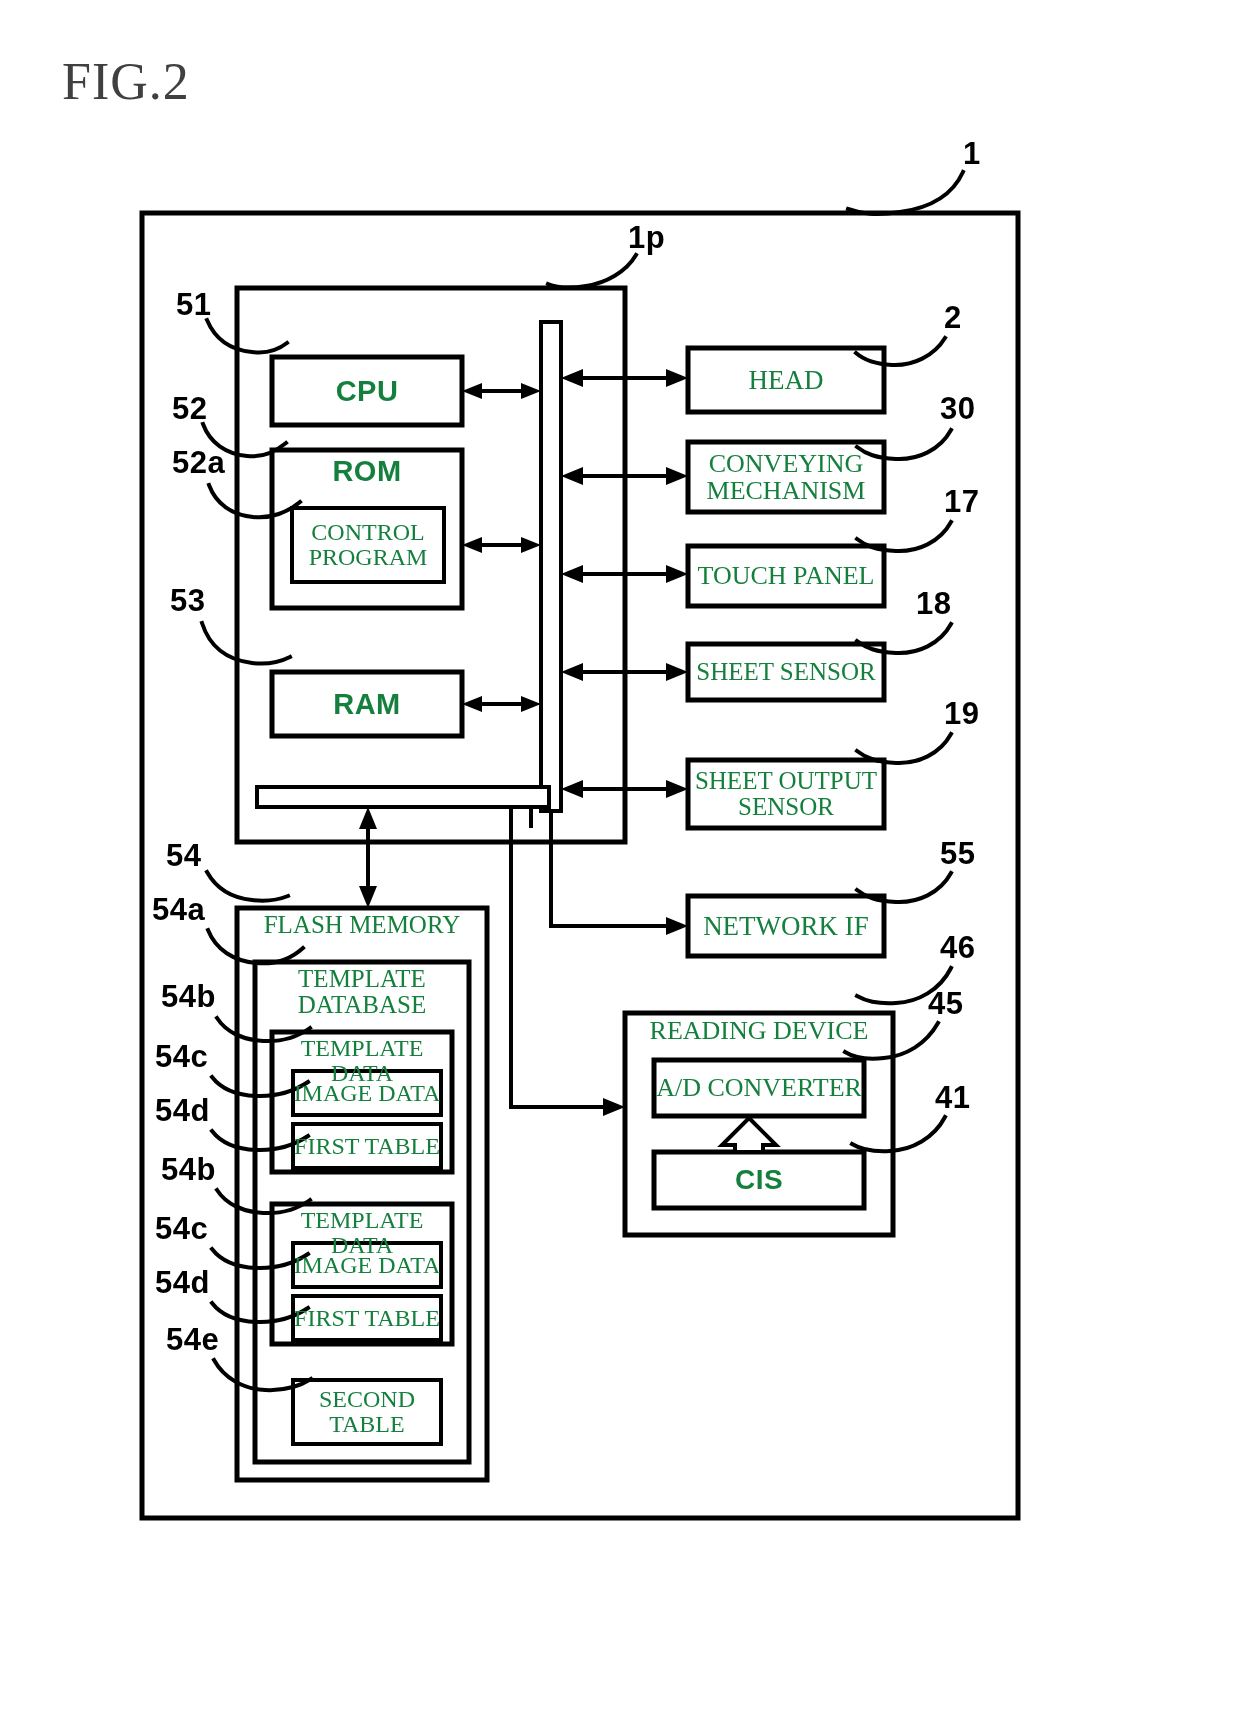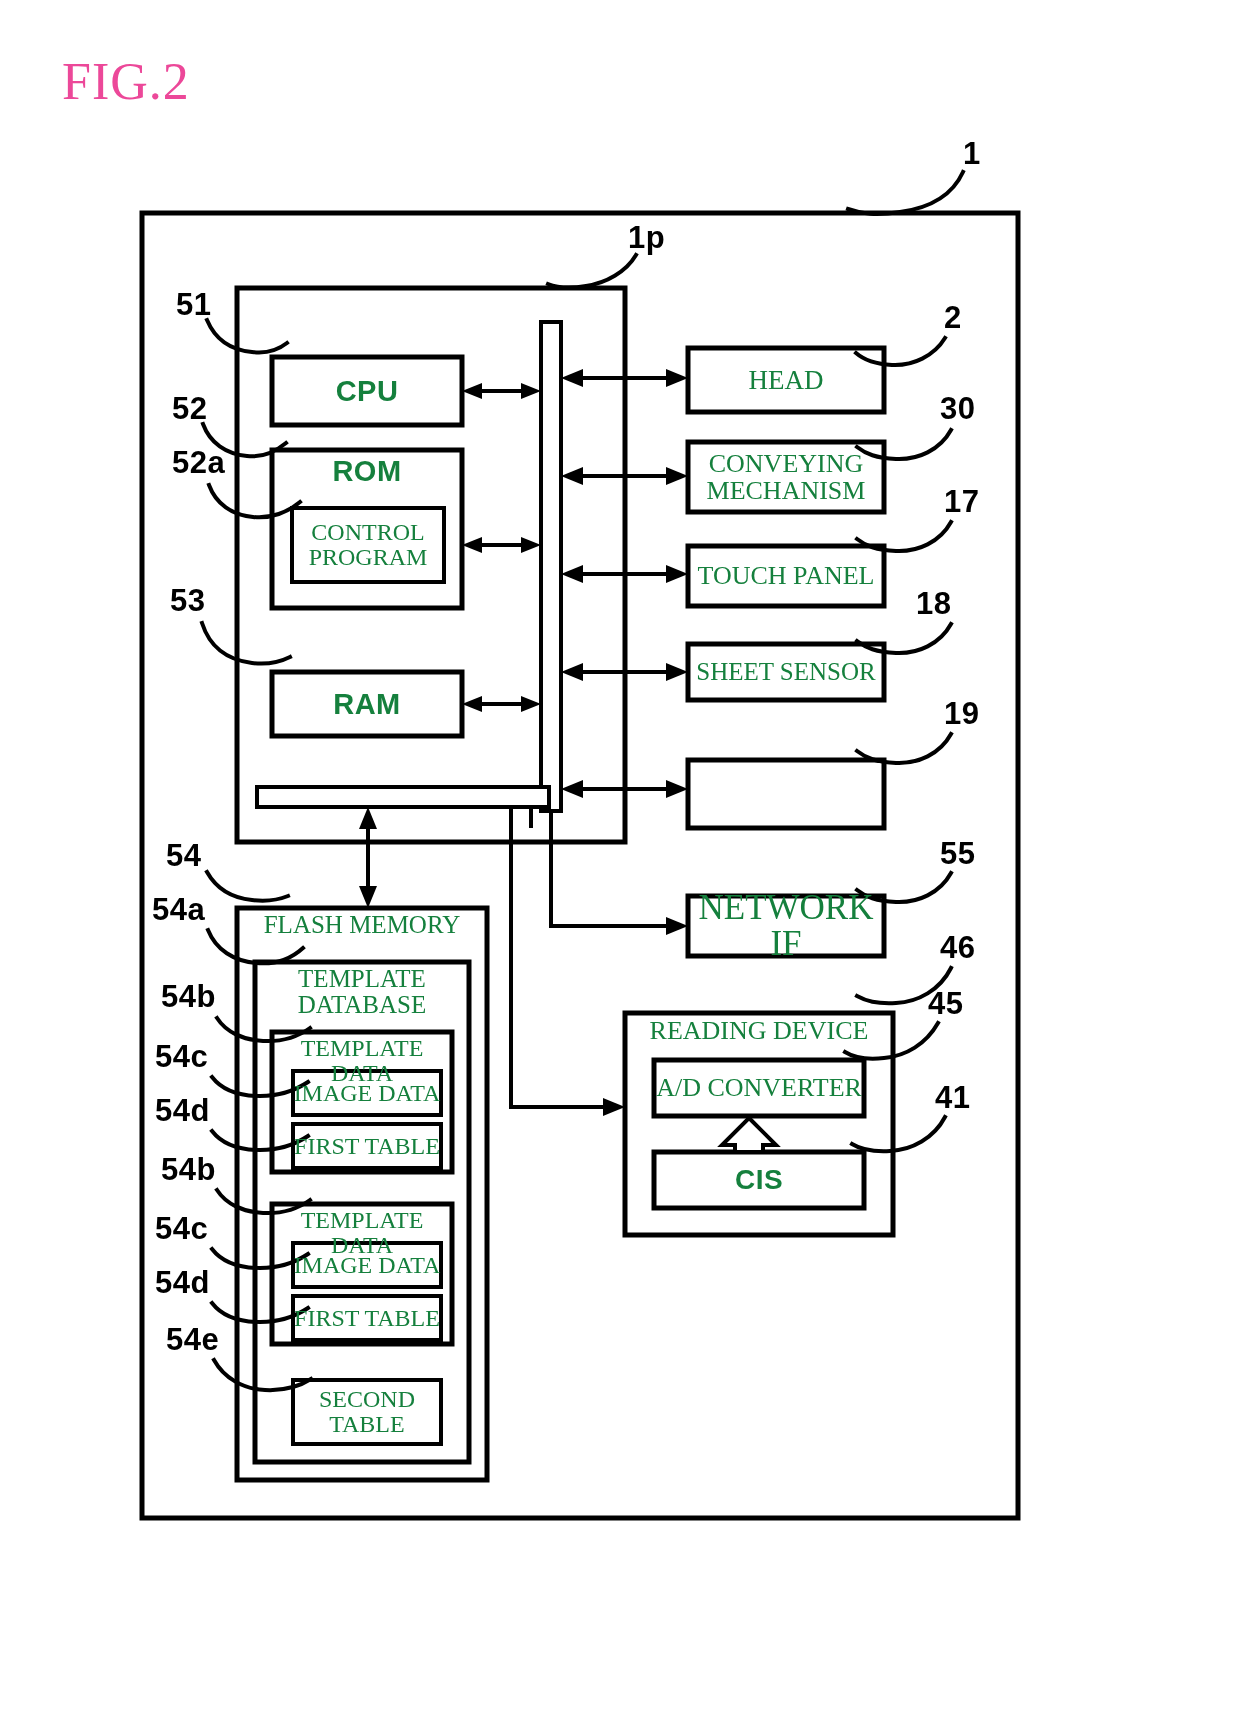--- a/index.html
+++ b/index.html
@@ -27,21 +27,21 @@
     height: 1733px;
     display: block;
   }
   .fig-title {
     position: absolute;
     left: 62px;
     top: 52px;
     font-family: "Liberation Serif", serif;
     font-size: 52px;
     letter-spacing: 1px;
-    color: #ec4899;
+    color: #404040;
     white-space: nowrap;
   }
   
   .lbl {
     position: absolute;
     color: #15803d;
     text-align: center;
     line-height: 1.04;
     white-space: pre-line;
     font-family: "Liberation Serif", serif;
@@ -246,21 +246,23 @@
   <div class="lbl serif" style="left:293px; top:1296px; width:148px; height:44px; font-size:24px;">FIRST TABLE</div>
 
   <div class="lbl serif" style="left:688px; top:348px; width:196px; height:64px; font-size:27px;">HEAD</div>
 
   <div class="lbl serif" style="left:293px; top:1380px; width:148px; height:64px; font-size:24px;">SECOND
 TABLE</div>
   <div class="lbl serif" style="left:688px; top:442px; width:196px; height:70px; font-size:26px;">CONVEYING
 MECHANISM</div>
   <div class="lbl serif" style="left:688px; top:546px; width:196px; height:60px; font-size:26px;">TOUCH PANEL</div>
   <div class="lbl serif" style="left:688px; top:644px; width:196px; height:56px; font-size:25px;">SHEET SENSOR</div>
-  <div class="lbl serif" style="left:688px; top:896px; width:196px; height:60px; font-size:35px;">NETWORK IF</div>
+  <div class="lbl serif" style="left:688px; top:760px; width:196px; height:68px; font-size:25px;">SHEET OUTPUT
+SENSOR</div>
+  <div class="lbl serif" style="left:688px; top:896px; width:196px; height:60px; font-size:27px;">NETWORK IF</div>
 
   <div class="lbl serif boxtext-top" style="left:625px; top:1017px; width:268px; height:38px; font-size:26px;">READING DEVICE</div>
   <div class="lbl serif" style="left:654px; top:1060px; width:210px; height:56px; font-size:26px;">A/D CONVERTER</div>
   <div class="lbl sans" style="left:654px; top:1152px; width:210px; height:56px; font-size:28px;">CIS</div>
 
   <div class="refnum" style="left:963px; top:136px;">1</div>
   <div class="refnum" style="left:628px; top:220px;">1p</div>
 
   <div class="refnum" style="left:176px; top:287px;">51</div>
   <div class="refnum" style="left:172px; top:391px;">52</div>

